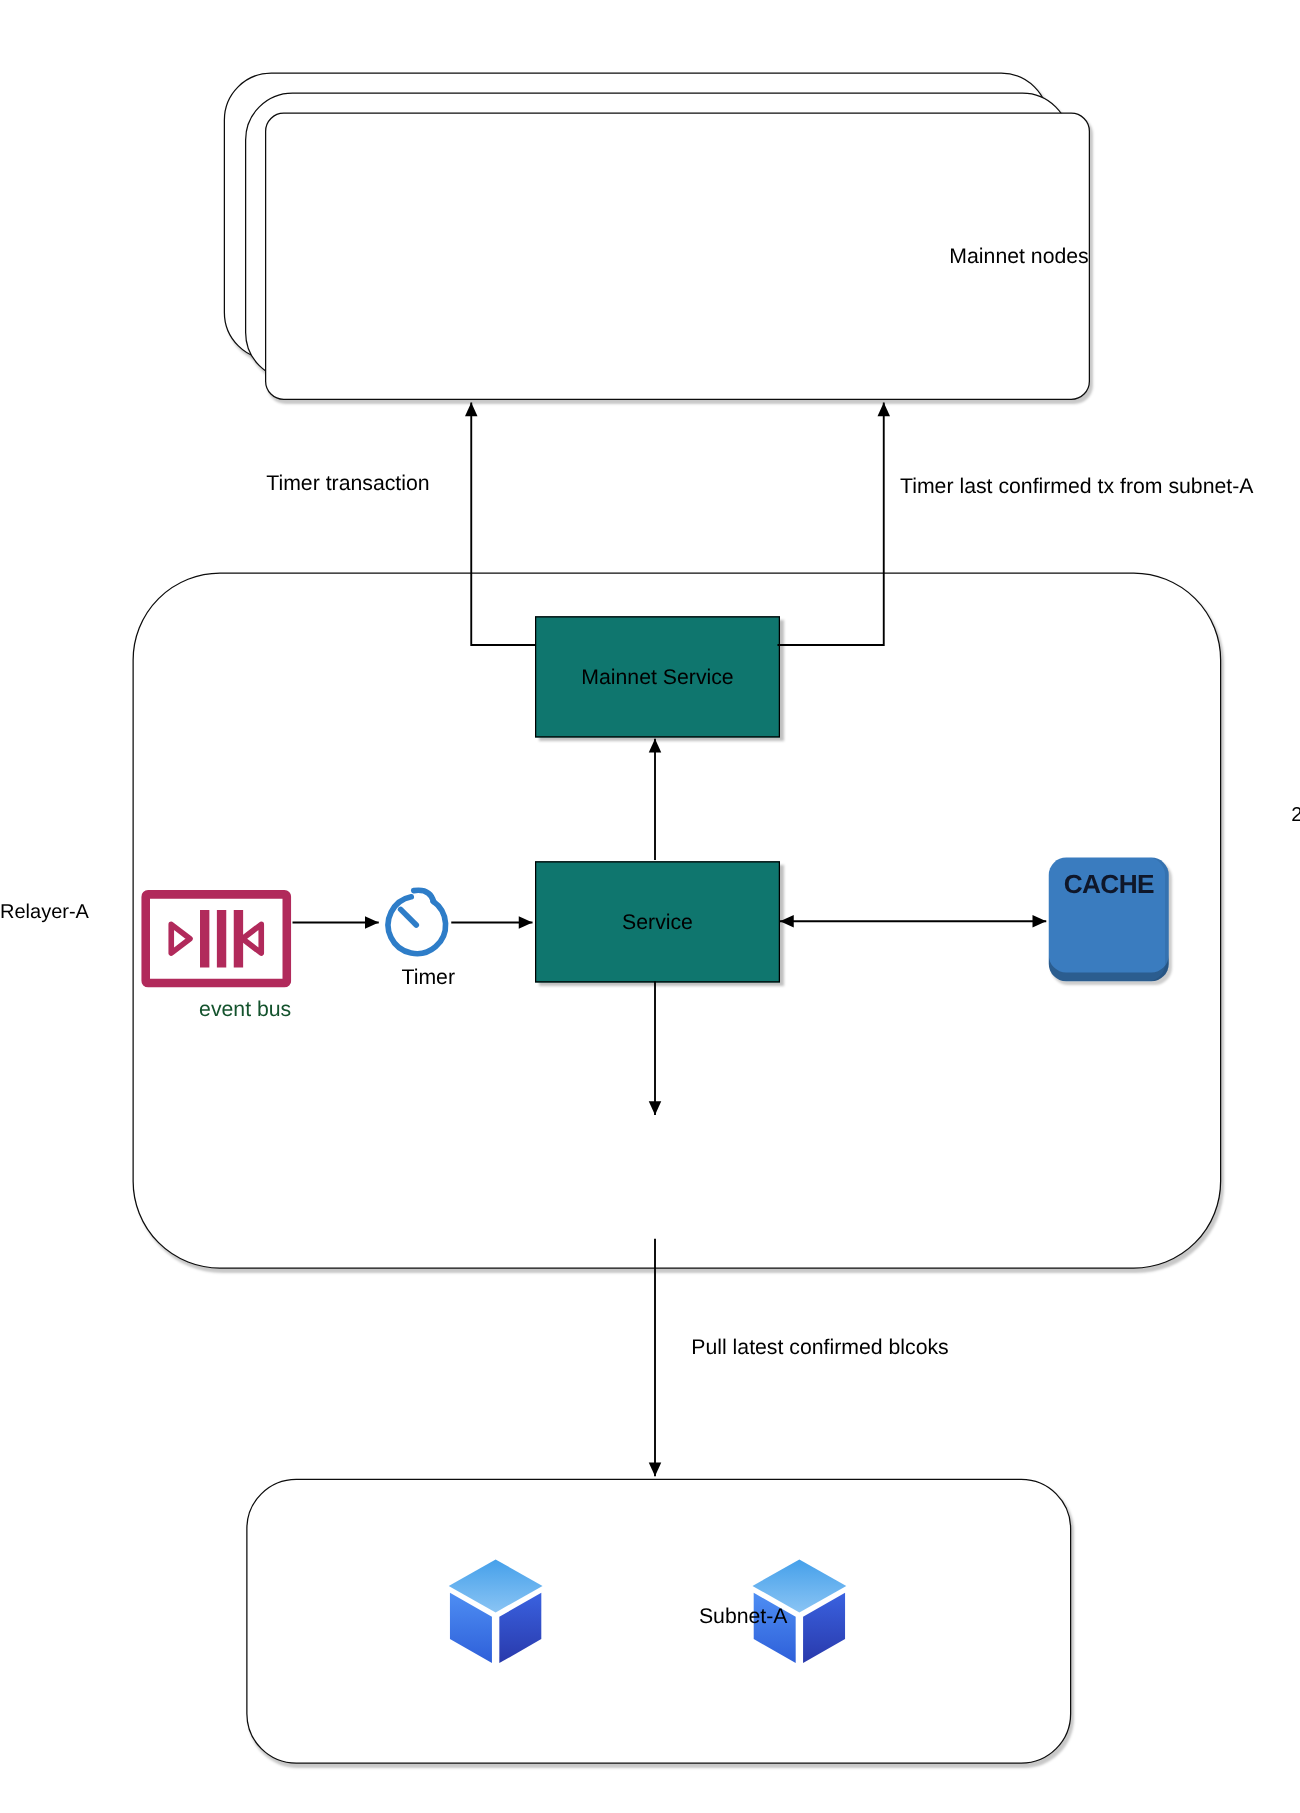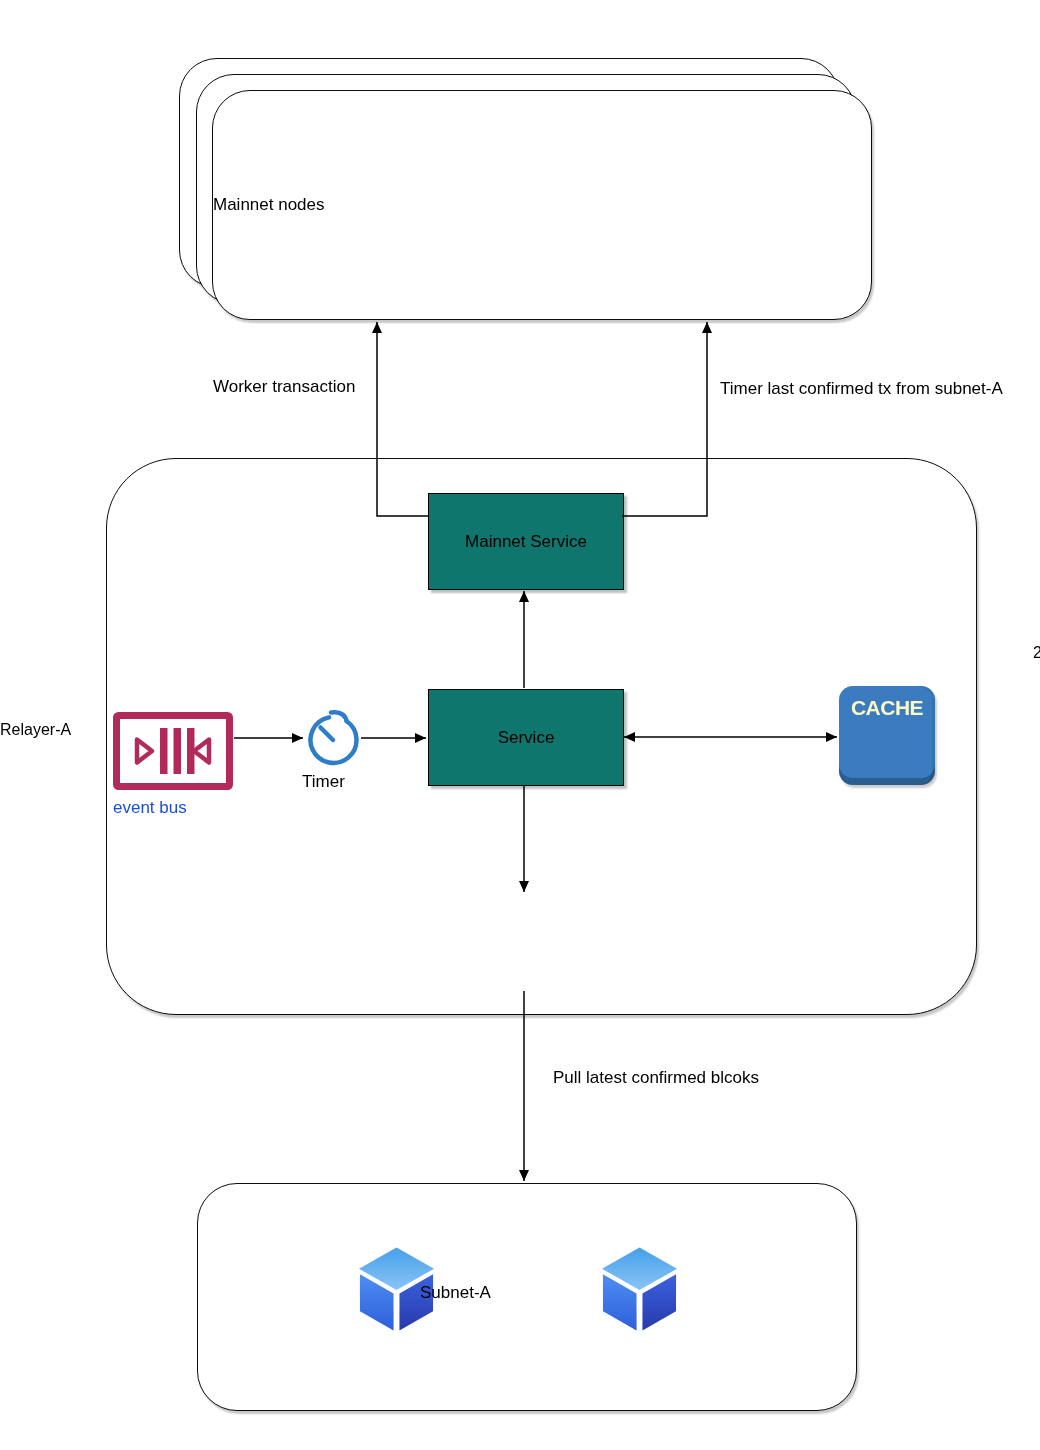--- a/index.html
+++ b/index.html
@@ -18,21 +18,21 @@
     position: absolute;
     width: 658px;
     height: 228px;
     background: #fff;
     border: 1.5px solid #0c0c0c;
     border-radius: 38px;
     box-shadow: 2px 3px 2px rgba(0,0,0,0.22);
   }
   .card.back  { left: 179px; top: 58px; }
   .card.mid   { left: 196px; top: 74px; }
-  .card.front { left: 212px; top: 90px; display: flex; align-items: center; justify-content: flex-start; }
+  .card.front { left: 212px; top: 90px; display: flex; align-items: center; justify-content: flex-end; border-radius: 15px; }
 
   
   .big-container {
     position: absolute;
     background: #fff;
     border: 1.5px solid #0c0c0c;
     box-shadow: 2px 3px 2px rgba(0,0,0,0.22);
   }
   .relayer-container { left: 106px; top: 458px; width: 869px; height: 555px; border-radius: 70px; }
   .subnet-container  { left: 197px; top: 1183px; width: 658px; height: 226px; border-radius: 40px; }
@@ -46,39 +46,39 @@
     display: flex;
     align-items: center;
     justify-content: center;
     font-size: 17px;
   }
   .mainnet-service { left: 428px; top: 493px; width: 194px; height: 95px; }
   .worker          { left: 428px; top: 689px; width: 194px; height: 95px; }
   .subnet-service  { left: 429px; top: 894px; width: 192px; height: 96px; }
 
   .diagram-label { position: absolute; font-size: 17px; white-space: nowrap; }
-  .center-text { text-align: left; }
+  .center-text { text-align: right; }
 
   .cache-box {
     position: absolute;
     left: 839px; top: 686px;
     width: 96px; height: 99px;
     background: #3a7cbf;
     border-radius: 14px;
     box-shadow: inset 0 -7px 0 rgba(0,0,0,0.25), inset -3px 0 0 rgba(0,0,0,0.08), 2px 3px 2px rgba(0,0,0,0.2);
-    color: #fef9c3;
+    color: #0f172a;
     font-weight: bold;
     font-size: 21px;
     letter-spacing: -0.5px;
     text-align: center;
     padding-top: 10px;
     box-sizing: border-box;
   }
 
-  .event-bus-label { left: 113px; top: 798px; width: 120px; color: #1d4ed8; }
+  .event-bus-label { left: 113px; top: 798px; width: 120px; color: #14532d; }
   .timer-label { left: 302px; top: 772px; width: 62px; }
   .relayer-label { left: 0; top: 721px; font-size: 16px; }
 
   .edge-artifact {
     position: absolute;
     left: 1033px; top: 644px;
     width: 7px; height: 22px;
     overflow: hidden;
     font-size: 16px;
   }
@@ -134,21 +134,21 @@
 
   <svg class="icon-svg" style="left:302px; top:708px;" width="62" height="62" viewBox="0 0 62 62">
     <g fill="none" stroke="#2e7dc8" stroke-width="4.5" stroke-linecap="round">
       <path d="M27,9.4 A23,23 0 1 0 44.5,13"></path>
       <path d="M29,4.5 Q42,2.5 45,13.5"></path>
       <path d="M31,32 L18.5,19.5"></path>
     </g>
   </svg>
   <div class="diagram-label timer-label center-text">Timer</div>
 
-  <div class="diagram-label" style="left:213px; top:377px;">Worker transaction</div>
+  <div class="diagram-label" style="left:213px; top:377px;">Timer transaction</div>
   <div class="diagram-label" style="left:720px; top:379px;">Timer last confirmed tx from subnet-A</div>
   <div class="diagram-label" style="left:533px; top:1068px;margin-left:20px;">Pull latest confirmed blcoks</div>
 
   <svg class="icon-svg" style="left:357px; top:1246px;" width="79" height="88" viewBox="0 0 80 88">
     <defs>
       <linearGradient id="cubeTop" x1="0" y1="0" x2="0" y2="1">
         <stop offset="0" stop-color="#45a0ea"></stop>
         <stop offset="1" stop-color="#8ac4f4"></stop>
       </linearGradient>
       <linearGradient id="cubeLeft" x1="0" y1="0" x2="0" y2="1">

